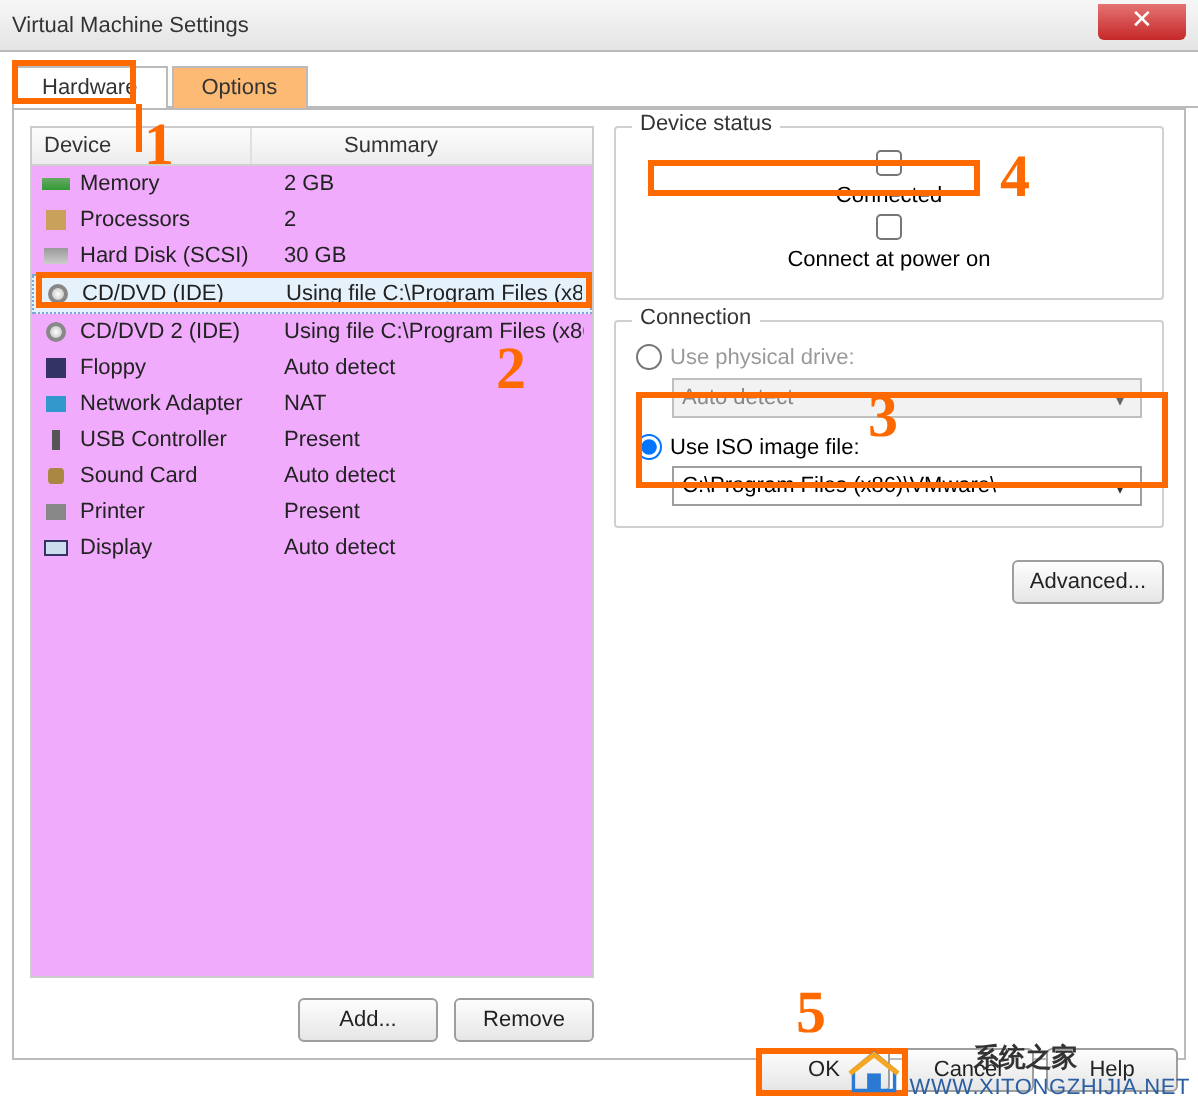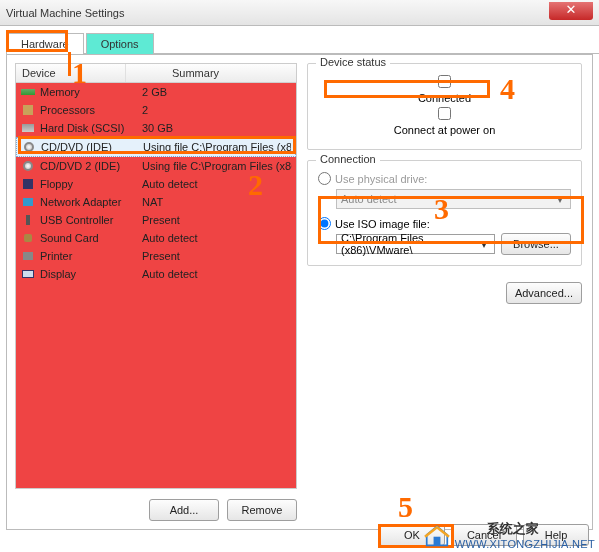--- a/index.html
+++ b/index.html
@@ -5,29 +5,29 @@
 * { box-sizing: border-box; margin: 0; padding: 0; font-family: "Segoe UI", Tahoma, sans-serif; font-size: 11px; }
 body { background: #fff; width: 599px; height: 552px; position: relative; overflow: hidden; }
 
 
 .titlebar { height: 26px; background: linear-gradient(#f7f7f7,#e4e4e4); border-bottom: 1px solid #bbb; display: flex; align-items: center; padding: 0 6px; position: relative; }
 .titlebar .title { color: #333; }
 .close-btn { position: absolute; right: 6px; top: 2px; width: 44px; height: 18px; background: linear-gradient(#e57373,#c62828); color: #fff; text-align: center; border-radius: 0 0 3px 3px; line-height: 16px; font-size: 13px; }
 
 
 .tabs { display: flex; margin: 6px 0 0 6px; border-bottom: 1px solid #bbb; }
-.tab { padding: 4px 14px; border: 1px solid #bbb; border-bottom: none; background: #5eead4; margin-right: 2px; color: #333; position: relative; top: 1px; }
+.tab { padding: 4px 14px; border: 1px solid #bbb; border-bottom: none; background: #fdba74; margin-right: 2px; color: #333; position: relative; top: 1px; }
 .tab.active { background: #fff; }
 
 
 .panel { border: 1px solid #bbb; margin: 0 6px 6px 6px; height: 476px; display: flex; background: #fff; }
 
 
 .left { width: 296px; padding: 8px 6px 8px 8px; display: flex; flex-direction: column; }
-.list { border: 1px solid #ccc; flex: 1; background: #ef4444; overflow: hidden; }
+.list { border: 1px solid #ccc; flex: 1; background: #f0abfc; overflow: hidden; }
 .list-header { display: flex; background: linear-gradient(#fdfdfd,#ececec); border-bottom: 1px solid #d0d0d0; }
 .list-header .col { padding: 3px 6px; color: #333; }
 .col-dev { width: 110px; border-right: 1px solid #e0e0e0; }
 .col-sum { flex: 1; margin-left: 40px; }
 .rows { }
 .row { display: flex; align-items: center; padding: 2px 4px; }
 .row.sel { background: #e5f1fb; border: 1px dotted #7aa7d8; }
 .row .icon { width: 16px; height: 14px; margin-right: 4px; display: inline-flex; align-items: center; justify-content: center; }
 .row .dev { width: 102px; color: #222; white-space: nowrap; overflow: hidden; }
 .row .sum { flex: 1; color: #222; white-space: nowrap; overflow: hidden; }
@@ -207,21 +207,20 @@
       </div>
       <label class="radio-row">
         <input type="radio" name="conn" checked="" style="">
         <span>Use ISO image file:</span>
       </label>
       <div class="iso-path">
         <div class="combo2">
           <span>C:\Program Files (x86)\VMware\</span>
           <span class="arrow">▾</span>
         </div>
-        <div class="btn">Browse...</div>
       </div>
     </div>
     <div class="adv-row">
       <div class="btn">Advanced...</div>
     </div>
   </div>
 </div>
 
 <div class="footer">
   <div class="btn" style="min-width:66px">OK</div>

